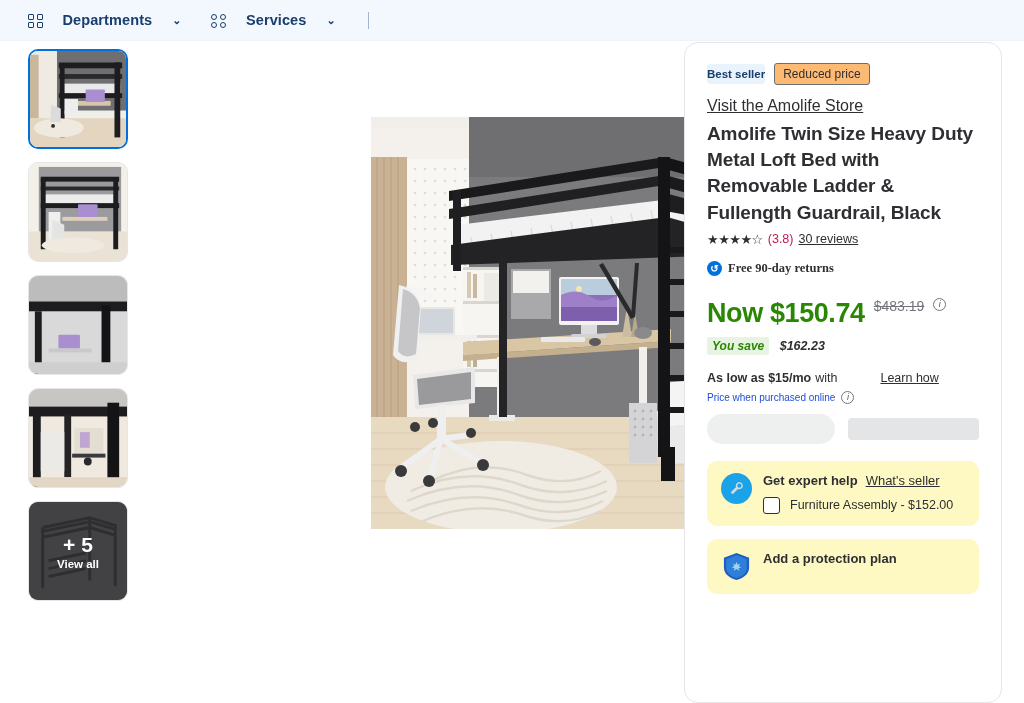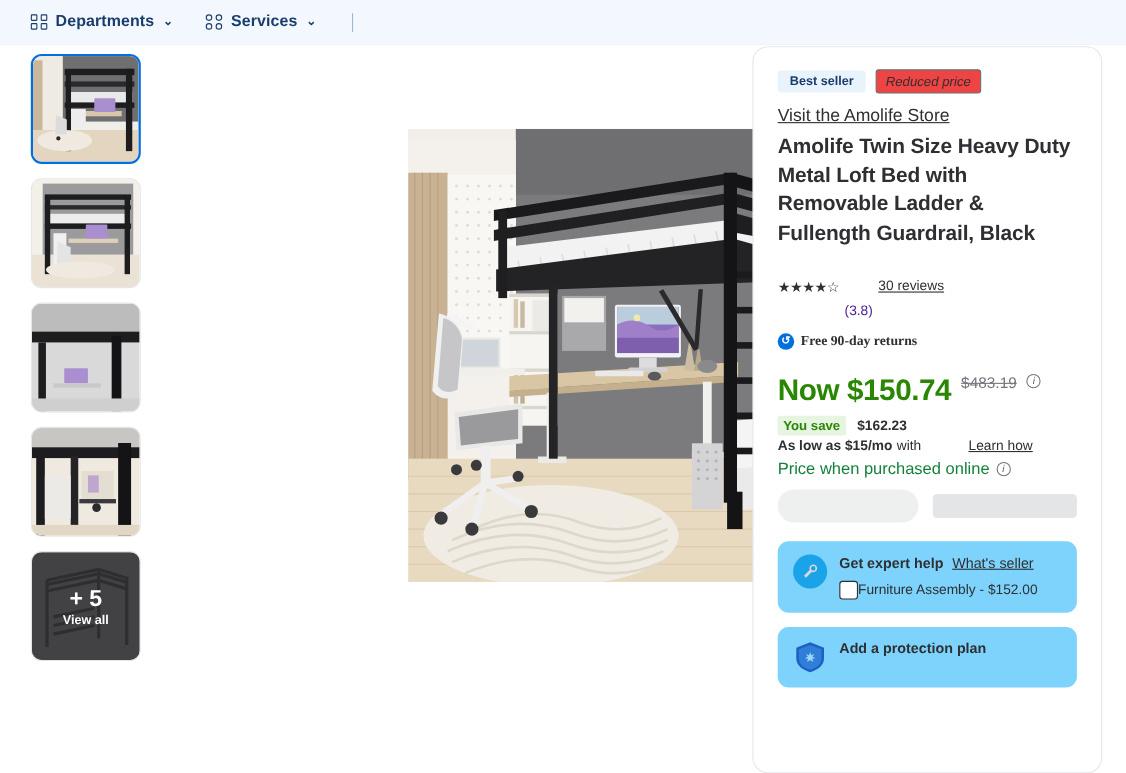--- a/index.html
+++ b/index.html
@@ -13,21 +13,21 @@
   #topnav {
     height: 41px;
     background: #f2f8fd;
     display: flex;
     align-items: center;
     padding-left: 28px;
     gap: 0px;
     border-bottom: 1px solid #eef4fa;
   }
   .nav-item {
-    display: flex; align-items: center; gap: 8px;
+    display: flex; align-items: flex-end; gap: 20px;
     color: #1a3d6d;
     font-weight: bold;
     font-size: 14.5px;
     margin-right: 30px;
     cursor: pointer;
   }
   .nav-label { letter-spacing: .1px; }
   .grid-icon { display: grid; grid-template-columns: 6px 6px; grid-template-rows: 6px 6px; gap: 2.5px; }
   .grid-icon i { border: 1.4px solid #1a3d6d; border-radius: 1px; display: block; }
   .circ-icon { display: grid; grid-template-columns: 6px 6px; grid-template-rows: 6px 6px; gap: 2.5px; }
@@ -77,66 +77,66 @@
     position: absolute; right: 22px; top: 1px;
     width: 318px; height: 661px;
     background: #fff;
     border: 1px solid #e4e6e8; border-radius: 14px;
     padding: 20px 22px 0 22px;
     overflow: hidden;
   }
   .badges { display: flex; align-items: center; gap: 9px; margin-bottom: 12px; }
   .badge-best {
     background: #e9f3fc; color: #1a3d6d; font-weight: bold;
-    font-size: 11.5px; padding: 4px 11px; border-radius: 3px;
+    font-size: 11.5px; padding: 4px 0; border-radius: 3px;
   }
   .badge-reduced {
     border: 1px solid #6b6f74; color: #2e2f32;
-    font-size: 12px; padding: 3px 8px; border-radius: 3px; background: #ef4444; font-style: italic;
+    font-size: 12px; padding: 3px 8px; border-radius: 3px; background: #fdba74;
   }
   .store-link {
     display: inline-block; color: #2e2f32; font-size: 16px;
     text-decoration: underline; margin-bottom: 6px; cursor: pointer;
   }
   h1#title {
     font-size: 19px; font-weight: bold; line-height: 1.38;
     color: #2e2f32; letter-spacing: -.1px; margin-bottom: 6px;
   }
   .rating-row { display: flex; align-items: center; gap: 5px; margin-bottom: 14px; }
   .stars { font-size: 13px; letter-spacing: -.5px; color: #2e2f32; }
-  .rating-val { font-size: 12.5px; color: #4c1d95; margin-top: 43px; }
+  .rating-val { font-size: 12.5px; color: #be185d; }
   .reviews-link { font-size: 12.5px; color: #2e2f32; text-decoration: underline; cursor: pointer; }
   .returns-row { display: flex; align-items: center; gap: 6px; margin-bottom: 22px; }
   .returns-icon {
     width: 15px; height: 15px; border-radius: 50%; background: #0071dc;
     display: flex; align-items: center; justify-content: center;
     color: #fff; font-size: 10px; font-weight: bold;
   }
   .returns-txt { font-size: 12.5px; font-weight: bold; color: #2e2f32; font-family: Liberation Serif, serif; }
 
   .price-row { display: flex; align-items: flex-start; gap: 9px; margin-bottom: 7px; }
   .price-now { font-size: 27px; font-weight: bold; color: #2a8703; letter-spacing: -.4px; }
   .price-was { font-size: 14px; color: #74767c; text-decoration: line-through; }
   .info-i {
     display: inline-flex; align-items: center; justify-content: center;
     width: 13px; height: 13px; border: 1px solid #74767c; border-radius: 50%;
     font-size: 9px; color: #5a5c60; font-style: italic; cursor: pointer;
   }
-  .save-row { margin-bottom: 2px; }
+  .save-row { margin-bottom: 17px; font-style: italic; }
   .save-badge {
     background: #e6f4e1; color: #2a8703; font-weight: bold;
     font-size: 12px; padding: 2px 5px; border-radius: 2px;
   }
   .save-amt { font-weight: bold; font-size: 12.5px; color: #2e2f32; margin-left: 6px; }
   .aslow-row { display: flex; align-items: center; margin-bottom: 6px; }
   .aslow-bold { font-size: 12.5px; font-weight: bold; color: #2e2f32; }
   .aslow-with { font-size: 12.5px; color: #2e2f32; margin-left: 4px; }
   .learn-how { font-size: 12.5px; color: #2e2f32; text-decoration: underline; margin-left: 43px; cursor: pointer; }
   .pwpo-row { display: flex; align-items: center; gap: 6px; margin-bottom: 10px; }
-  .pwpo-txt { font-size: 15px; color: #15803d; }
+  .pwpo-txt { font-size: 10px; color: #1d4ed8; }
   .skeletons { display: flex; gap: 13px; margin-bottom: 17px; }
   .sk1 { width: 136px; height: 30px; background: #eeefef; border-radius: 16px; }
   .sk2 { width: 140px; height: 22px; background: #e4e5e6; border-radius: 4px; align-self: center; }
 
   .color-card {
     background: #f7f7f7; border-radius: 10px;
     padding: 13px 15px 14px 15px; margin-bottom: 15px;
   }
   .color-label { font-size: 12.5px; color: #2e2f32; margin-bottom: 11px; }
   .color-label b { font-weight: bold; }
@@ -147,33 +147,33 @@
     width: 48px; height: 48px; border-radius: 50%;
     background: #fff; border: 1px solid #d6d6d6;
     display: flex; align-items: center; justify-content: center; margin-bottom: 6px;
   }
   .sw-ring.selected { border: 2px solid #2e2f32; }
   .sw-dot { width: 37px; height: 37px; border-radius: 50%; }
   .sw-price { font-size: 12px; color: #2e2f32; }
   .sw-price.bold { font-weight: bold; }
 
   .blue-card {
-    background: #7dd3fc; border-radius: 10px;
+    background: #fef9c3; border-radius: 10px;
     padding: 12px 14px; margin-bottom: 13px;
     display: flex; gap: 11px; align-items: flex-start;
   }
   .wrench-icon {
     width: 31px; height: 31px; border-radius: 50%; background: #1aa3e8;
     display: flex; align-items: center; justify-content: center; flex: 0 0 auto;
   }
   .shield-icon { width: 31px; height: 31px; flex: 0 0 auto; }
   .card-head { display: flex; align-items: baseline; gap: 8px; flex-wrap: wrap; }
   .card-title { font-size: 13px; font-weight: bold; color: #2e2f32; }
   .covered-link { font-size: 13px; color: #2e2f32; text-decoration: underline; cursor: pointer; }
-  .opt-row { display: flex; align-items: center; margin-top: 9px; }
+  .opt-row { display: flex; align-items: center; gap: 10px; margin-top: 9px; }
   .cbx {
     width: 17px; height: 17px; border: 1.6px solid #2e2f32;
     border-radius: 3px; background: #fff; flex: 0 0 auto; cursor: pointer;
   }
   .opt-label { font-size: 12.5px; color: #2e2f32; }
 </style>
 </head>
 <body>
 
 <div id="topnav">

